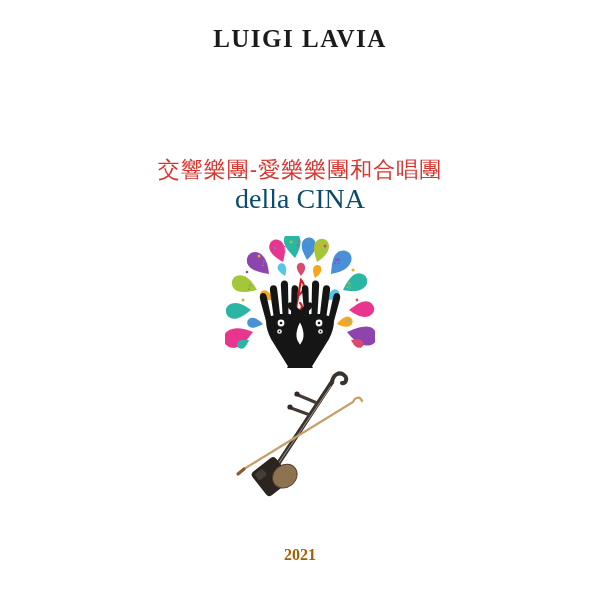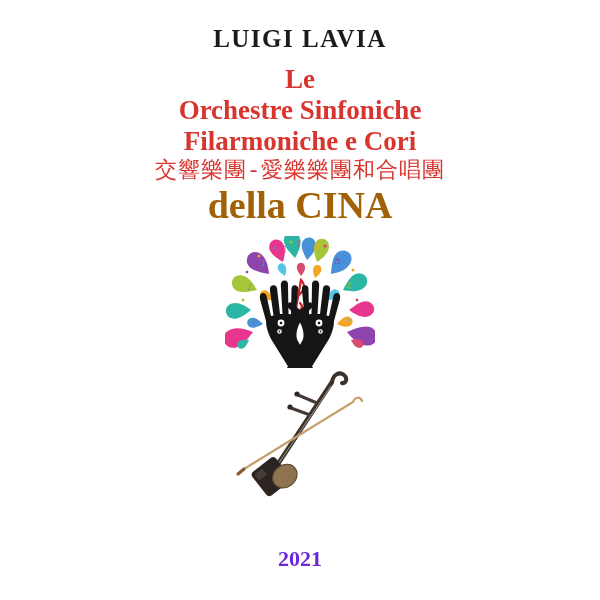--- a/index.html
+++ b/index.html
@@ -2,45 +2,40 @@
 <html><head>
 <meta charset="utf-8">
 <style>
   html,body{margin:0;padding:0;background:#ffffff;}
   .page{position:relative;width:600px;height:600px;background:#ffffff;overflow:hidden;
         font-family:"Liberation Serif",serif;}
   .ctext{position:absolute;left:0;width:600px;text-align:center;}
   .author{top:25px;font-size:25px;font-weight:bold;letter-spacing:1.5px;color:#1d1b1a;}
   .title-block{top:64px;font-size:27px;line-height:31px;font-weight:bold;color:#d8352f;}
   .title-cjk{top:155px;font-size:22px;letter-spacing:1px;color:#d8352f;
-             font-family:Liberation Mono, monospace;}
-  .title-sub{top:183px;font-size:38px;font-weight:bold;color:#a16207;}
+             font-family:Liberation Sans, sans-serif;}
+  .title-sub{top:183px;font-size:28px;font-weight:normal;color:#0c4a6e;}
   .caption{top:520px;font-size:20px;color:#7e2c25;font-family:"DejaVu Sans",sans-serif;}
-  .year{top:546px;font-size:22px;font-weight:bold;color:#6d28d9;}
+  .year{top:546px;font-size:16px;font-weight:bold;color:#a16207;}
   .splash{position:absolute;left:225px;top:236px;}
   .erhu{position:absolute;left:222px;top:370px;}
   .logo{position:absolute;left:347px;top:532px;width:210px;height:64px;}
   .logo-cart{position:absolute;left:0;top:0;}
   .logo-text{position:absolute;left:62px;top:4px;transform:scaleX(.85);transform-origin:left top;
              font-family:"Liberation Sans",sans-serif;}
   .logo-name{font-size:15.5px;line-height:15.5px;font-weight:700;color:#3e4449;letter-spacing:.2px;}
   .logo-tag{margin-top:7px;font-size:8px;font-weight:700;color:#a8b4d8;letter-spacing:.4px;}
 </style>
 </head>
 <body>
 
 <div class="page">
 
   <div class="ctext author">LUIGI LAVIA</div>
 
-  <div class="ctext title-block">
-    <div>Le</div>
-    <div>Orchestre Sinfoniche</div>
-    <div>Filarmoniche e Cori</div>
-  </div>
 
   <div class="ctext title-cjk">交響樂團-愛樂樂團和合唱團</div>
   <div class="ctext title-sub">della CINA</div>
 
   <svg class="splash" width="150" height="132" viewBox="0 0 150 132">
     <defs>
       <path id="drop" d="M0,0 C5,-7 9,-14 6.5,-21 C4,-28 -5,-28.5 -8.5,-21.5 C-11.5,-15 -5.5,-7 0,0 Z"></path>
       <path id="hand" d="M64,132 L46,103 C43,97 41,91 41,85 L35,63 Q34,58 37.5,57 Q41,56.5 41.8,61
         L46,80 L48.5,79.5 L45,55 Q44.2,50 48,49.3 Q51.8,48.8 52.2,53.5 L55,78 L57.5,78
         L55.8,49 Q55.8,44.5 59.5,44.5 Q63.2,44.5 63,49 L63.5,78 L66,78.2 L66.5,53

